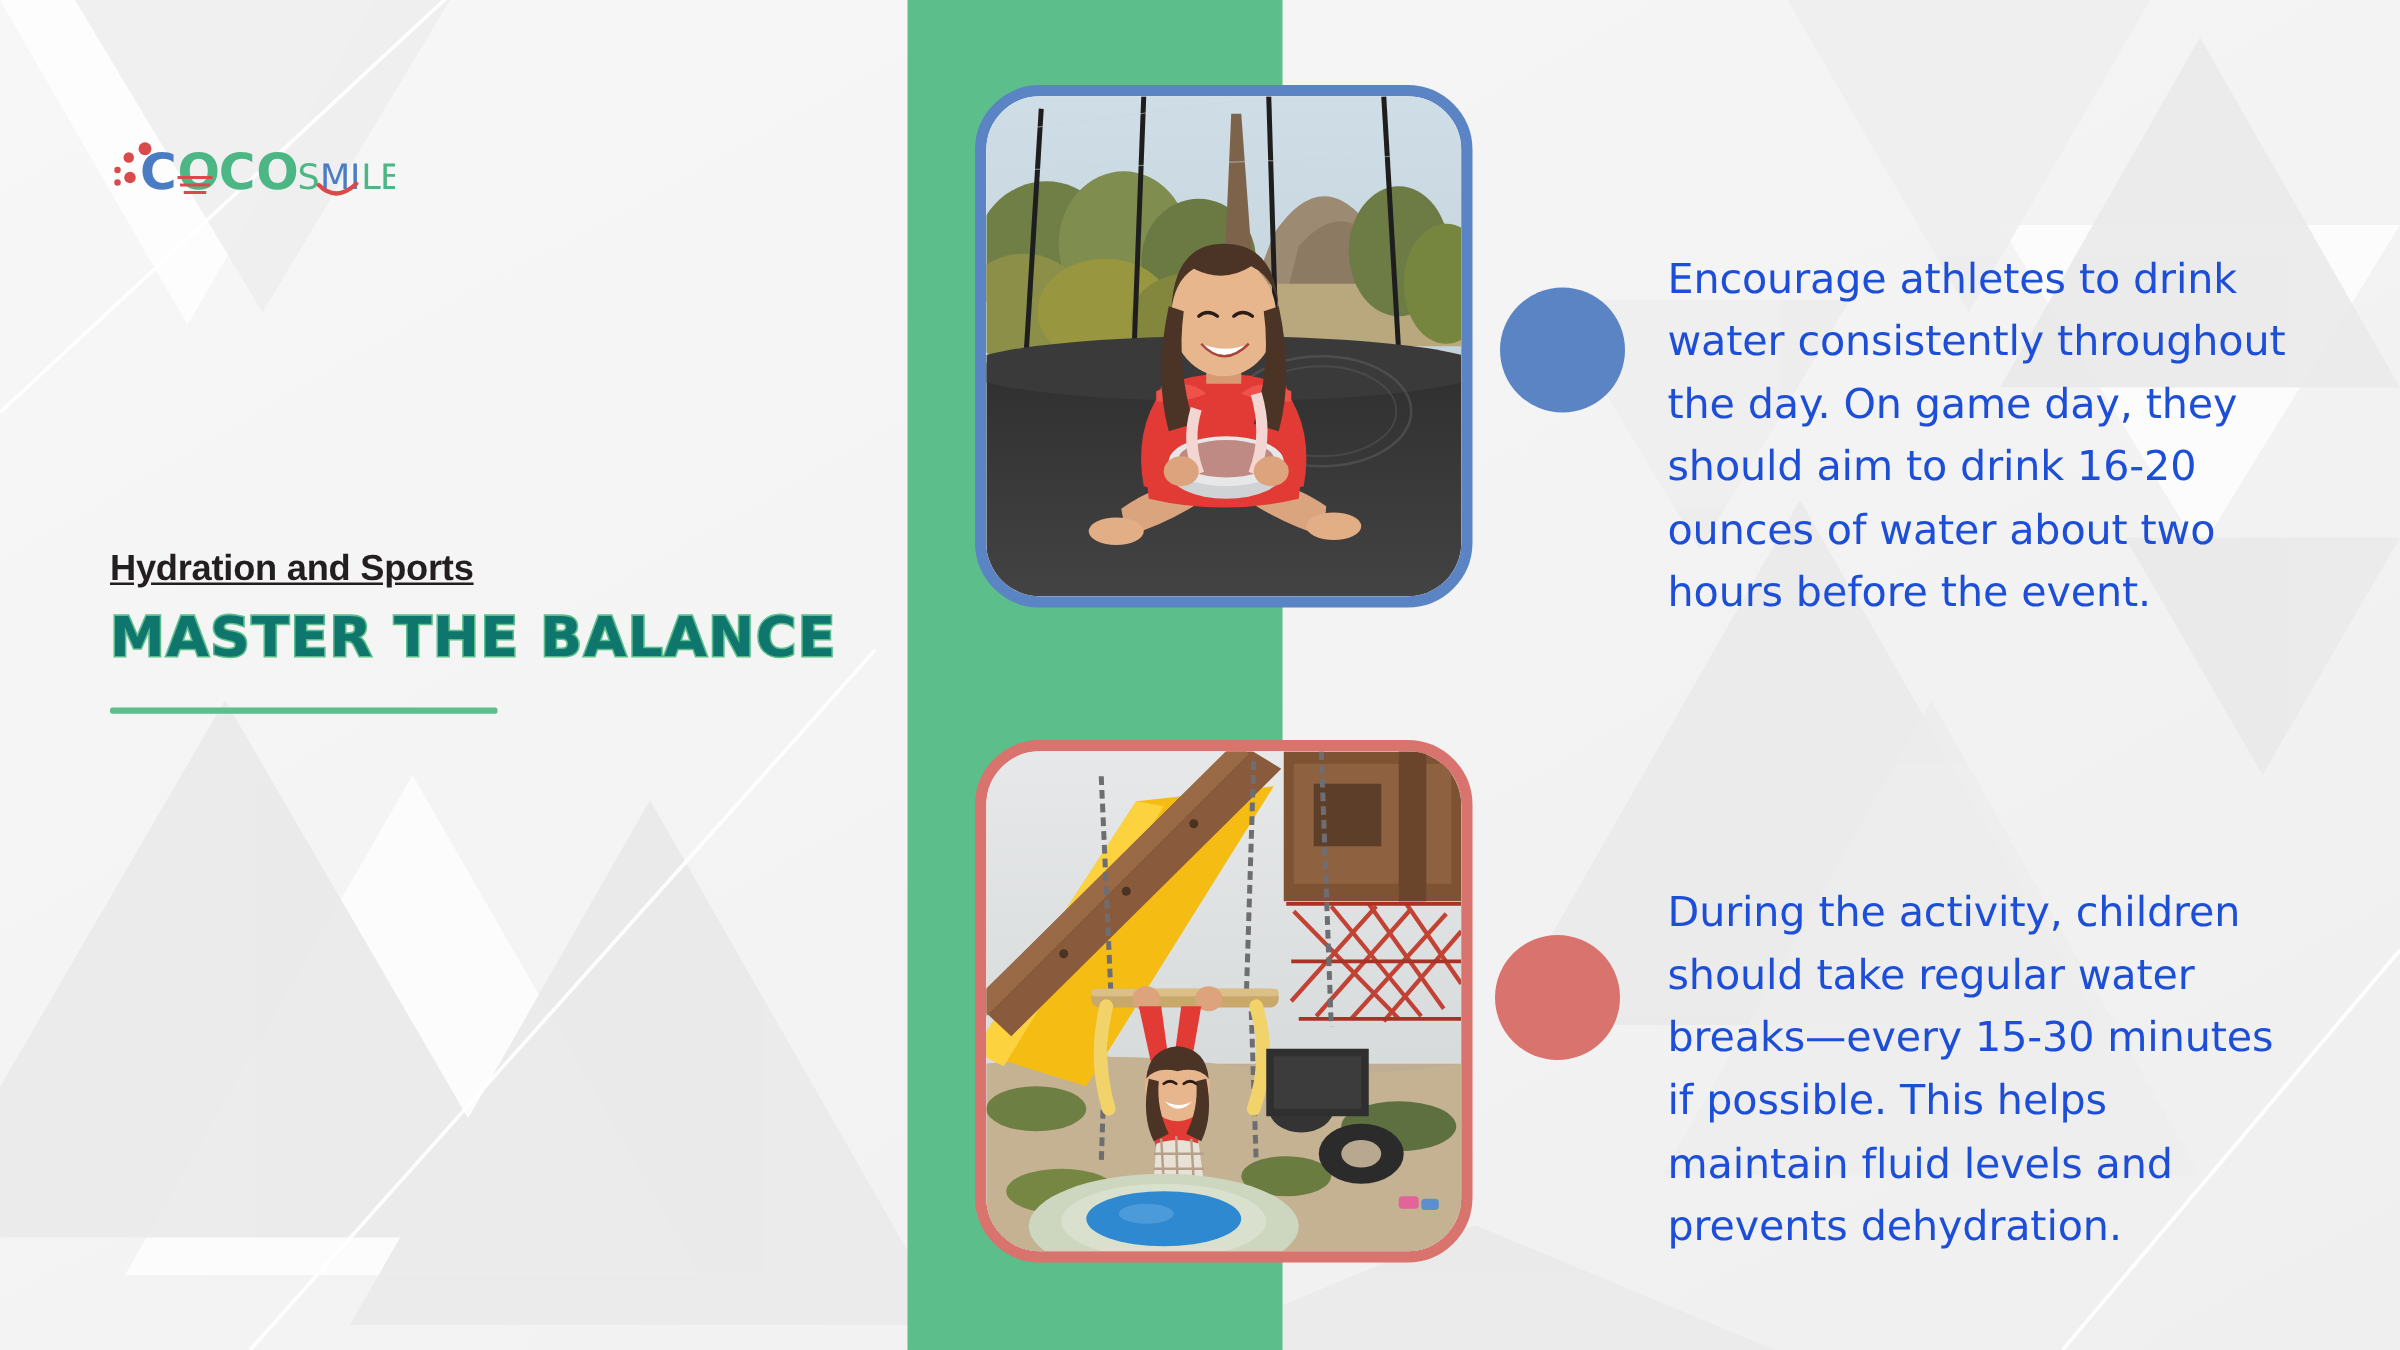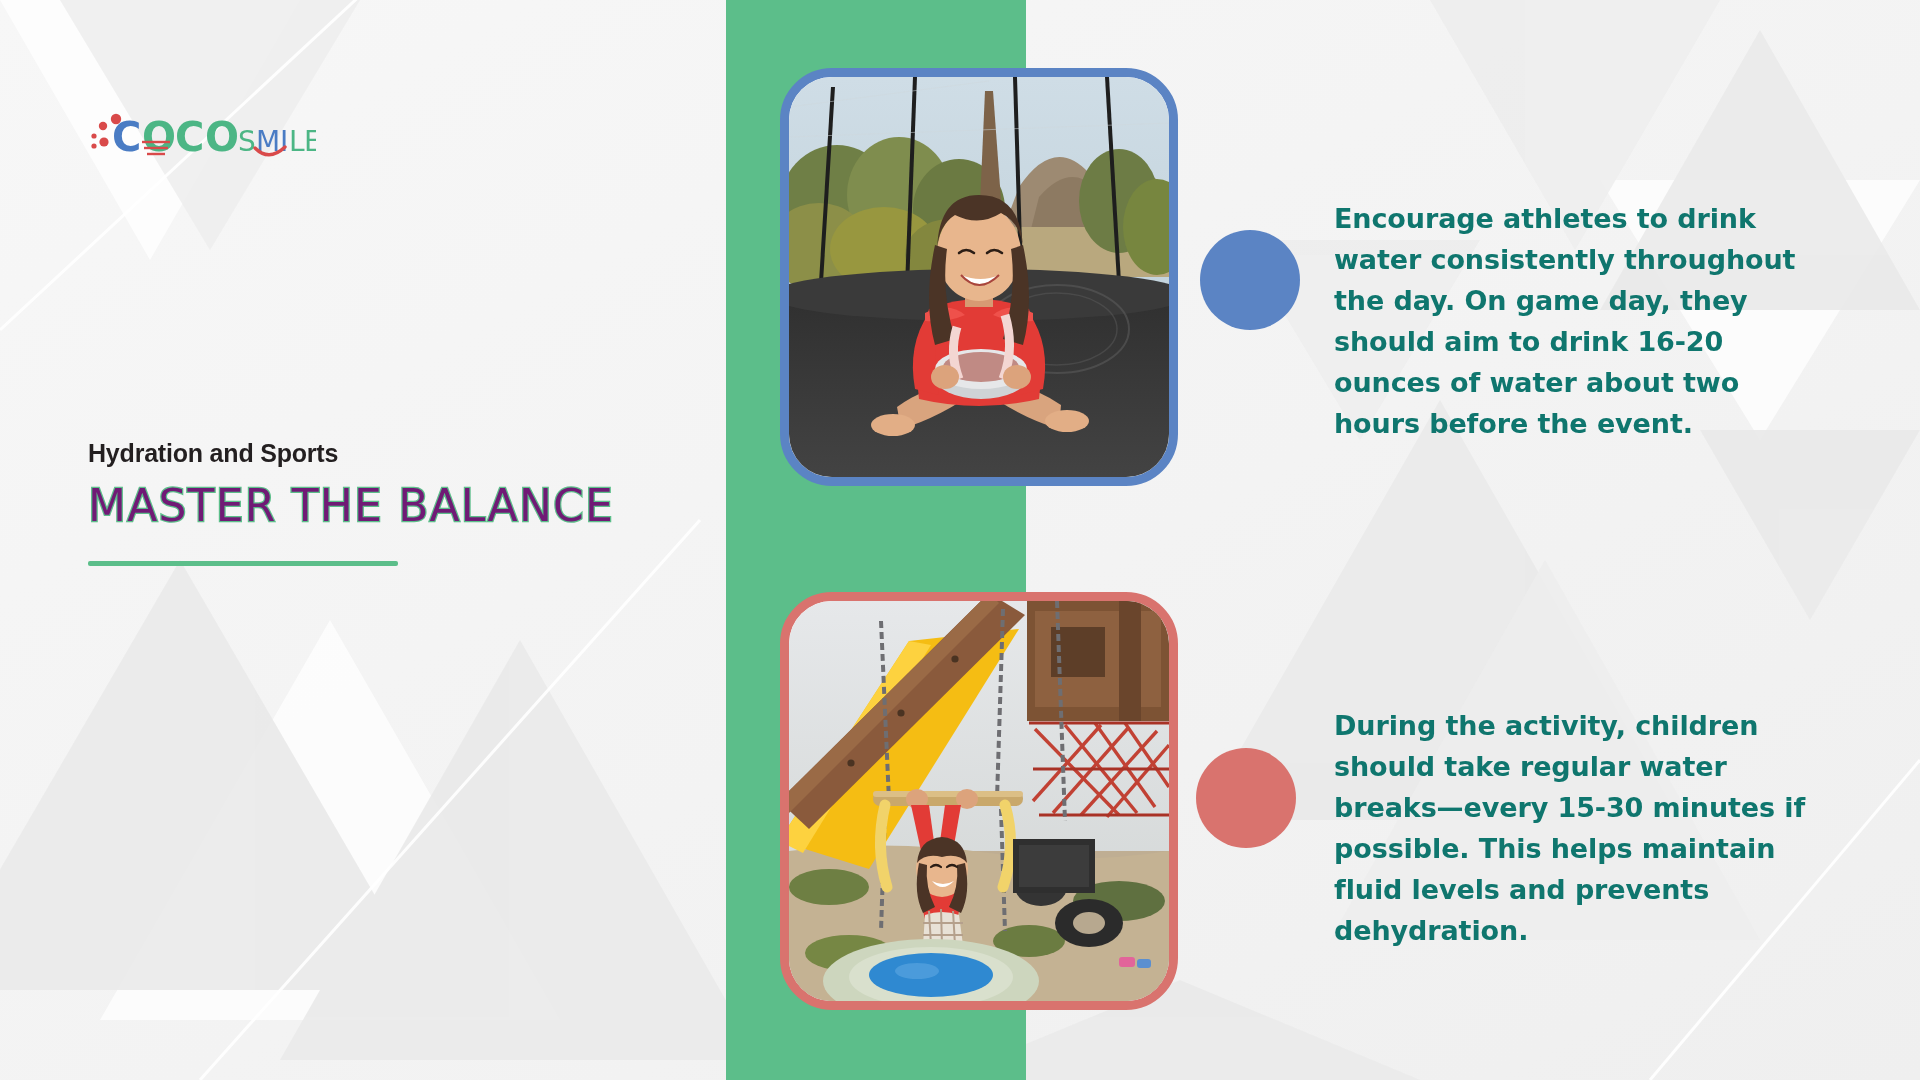--- a/index.html
+++ b/index.html
@@ -20,26 +20,26 @@
   }
 
   
   #left-col { position:absolute; left:0; top:0; width:726px; height:1080px; }
 
   #logo { position:absolute; left:86px; top:108px; height:48px; display:flex; align-items:center; }
   #logo svg { display:block; }
 
   #headline-block { position:absolute; left:88px; top:438px; width:620px; }
   #eyebrow {
-    font-size:25px; font-weight:bold; color:#231f20; letter-spacing:-0.2px;
-    line-height:1.2; margin-bottom:12px;
+    font-size:29px; font-weight:bold; color:#231f20; letter-spacing:-0.2px;
+    line-height:1.2; margin-bottom:12px;text-decoration:underline;
   }
   #display-title {
-    font-size:44px; font-weight:normal; line-height:1.16;
-    letter-spacing:1.2px; color:#701a75;
+    font-size:44px; font-weight:bold; line-height:1.16;
+    letter-spacing:1.2px; color:#0f766e;
     text-transform:uppercase;
     font-family:"DejaVu Sans", sans-serif;
     -webkit-text-stroke:2.5px #5CBE8A;
     paint-order:stroke fill;
   }
   #display-title .tl { display:block; white-space:nowrap; }
   #title-rule {
     margin-top:30px; width:310px; height:5px; background:#5CBE8A; border-radius:2px;
   }
 
@@ -54,24 +54,23 @@
   #photo-1 { left:780px; top:68px;  width:398px; height:418px; border-width:9px; border-color:#5B84C4; }
   #photo-2 { left:780px; top:592px; width:398px; height:418px; border-width:9px; border-color:#D9736E; }
 
   
   .bullet-dot { position:absolute; border-radius:50%; }
   #dot-1 { left:1200px; top:230px; width:100px; height:100px; background:#5B84C4; }
   #dot-2 { left:1196px; top:748px; width:100px; height:100px; background:#D9736E; }
 
   .body-text {
     position:absolute; width:500px;
-    font-size:27px; line-height:1.52; color:#0f766e;
+    font-size:33px; line-height:1.52; color:#1d4ed8;
     font-family:"DejaVu Sans", sans-serif;
     letter-spacing:-0.1px;
-    font-weight:bold;
   }
   #text-1 { left:1334px; top:198px; }
   #text-2 { left:1334px; top:705px; }
 </style>
 </head>
 <body>
 
 <div id="bg-layer">
   <svg viewBox="0 0 1920 1080">
     <defs>

